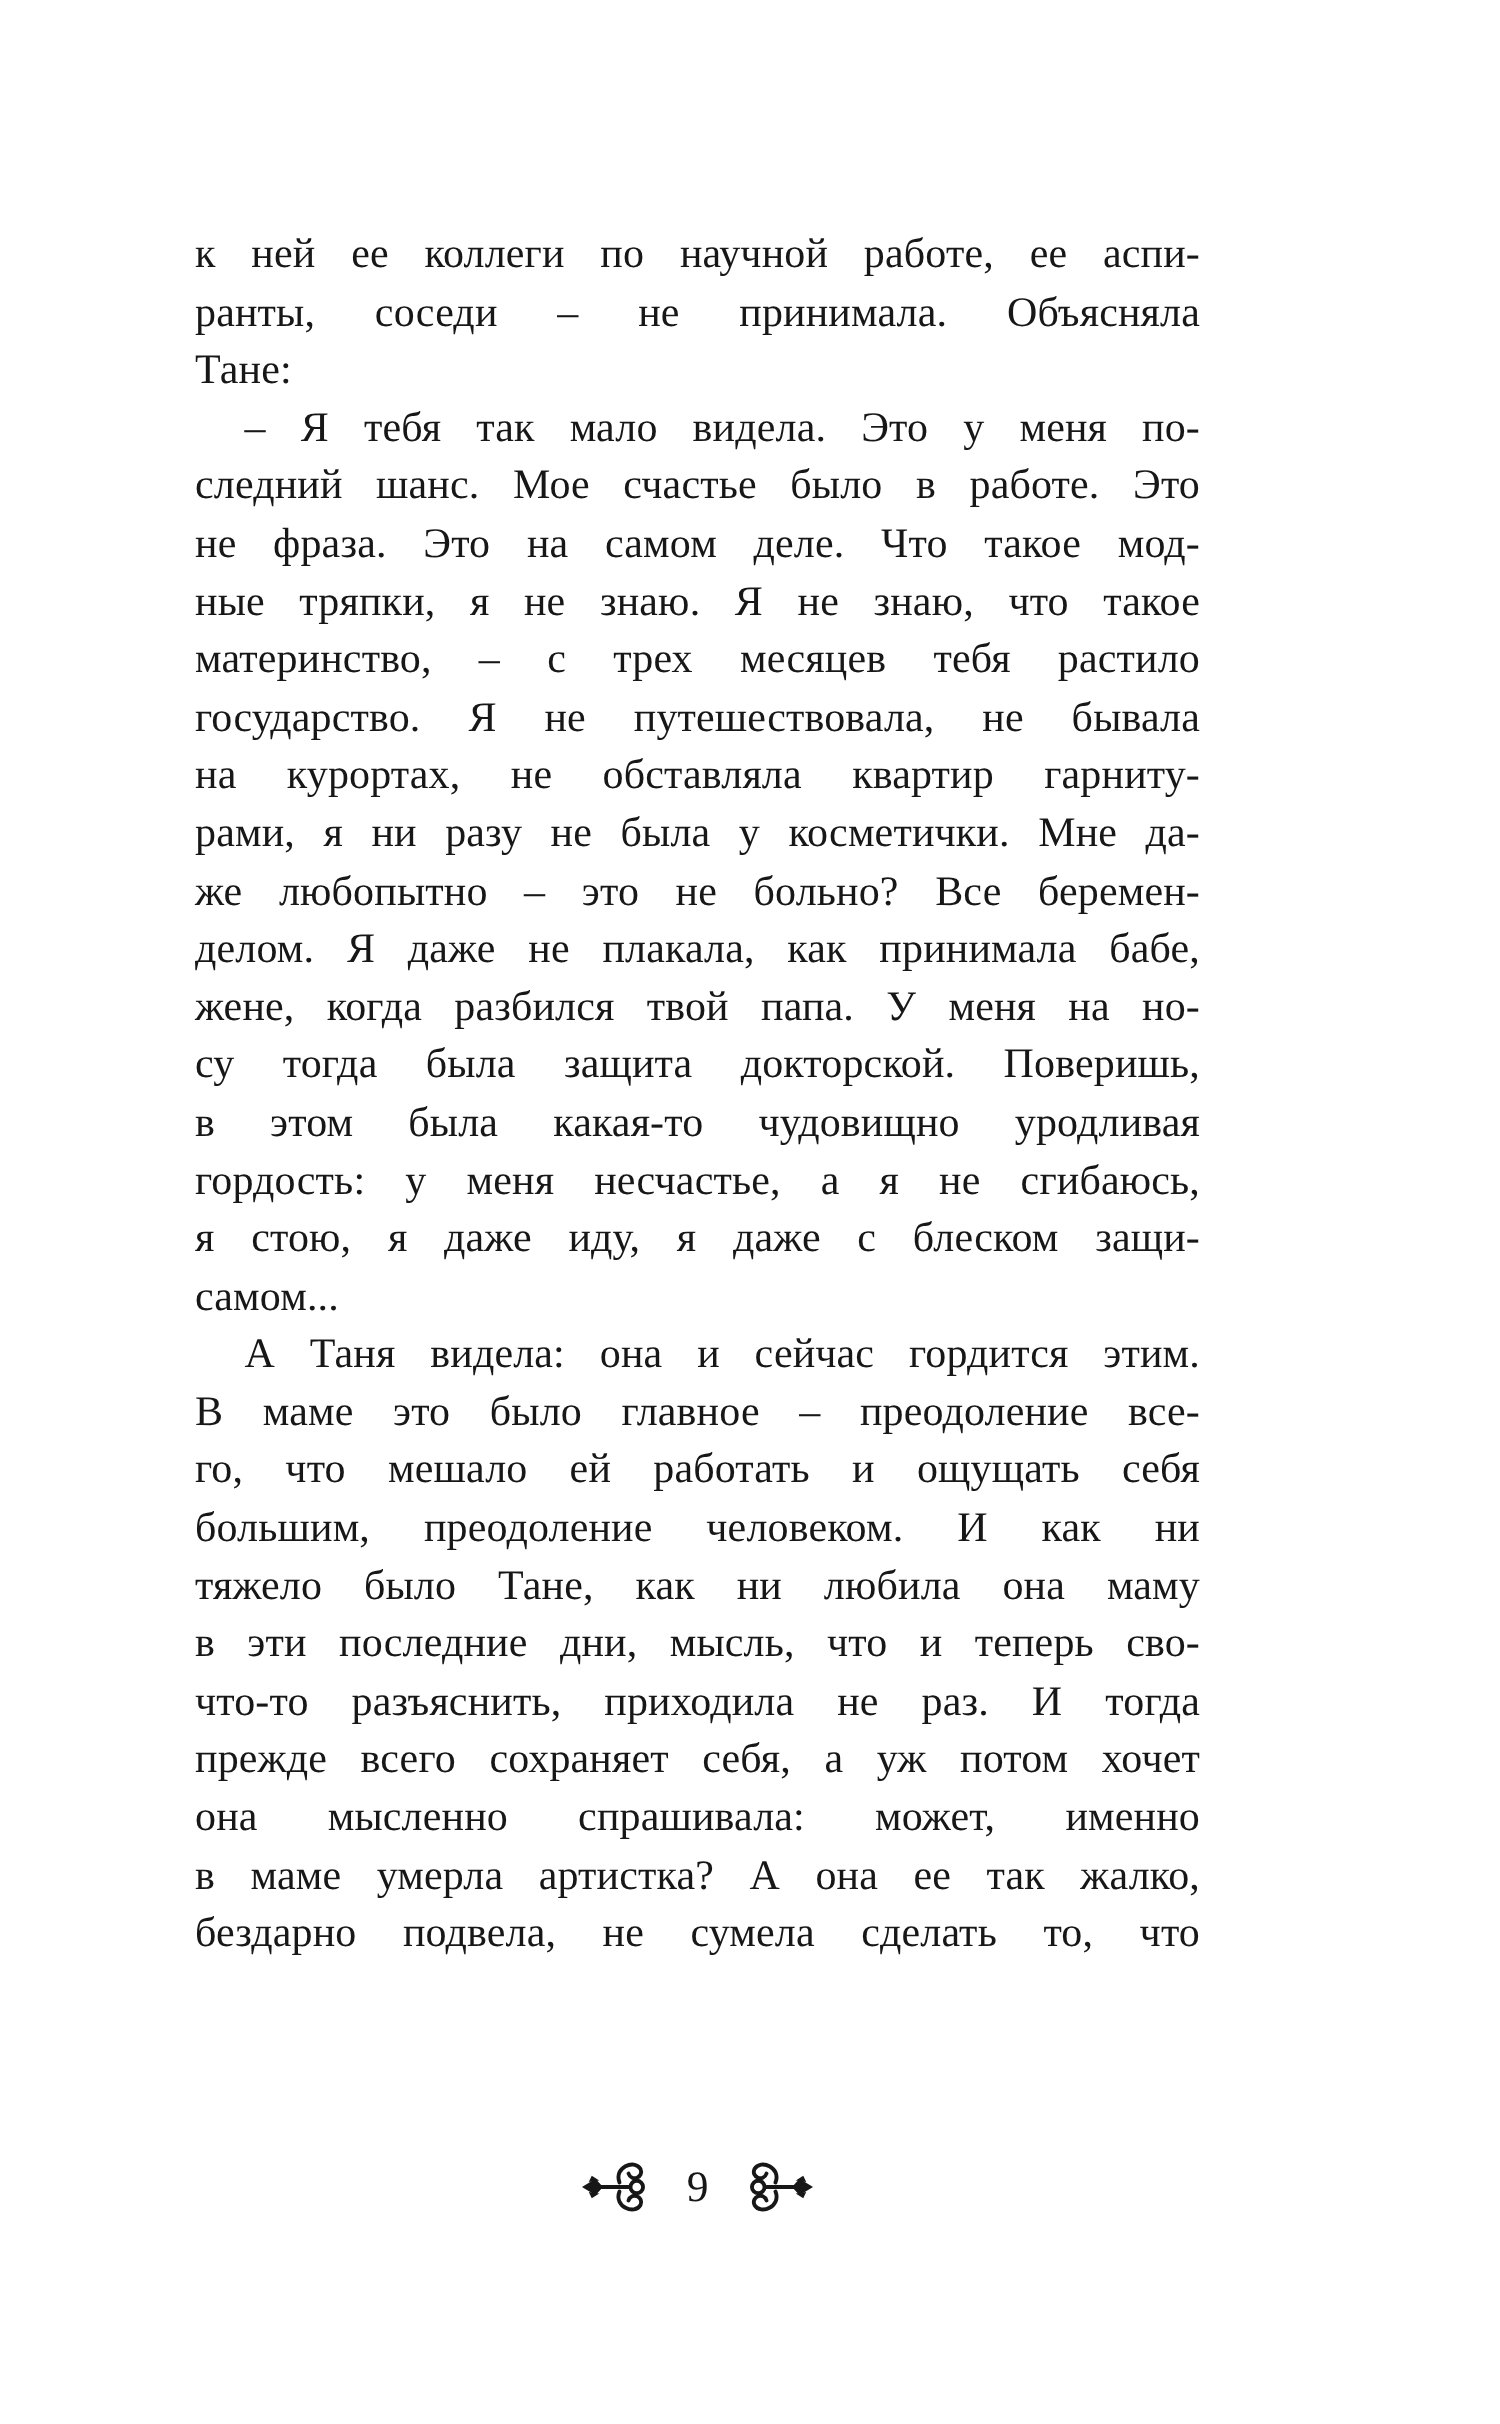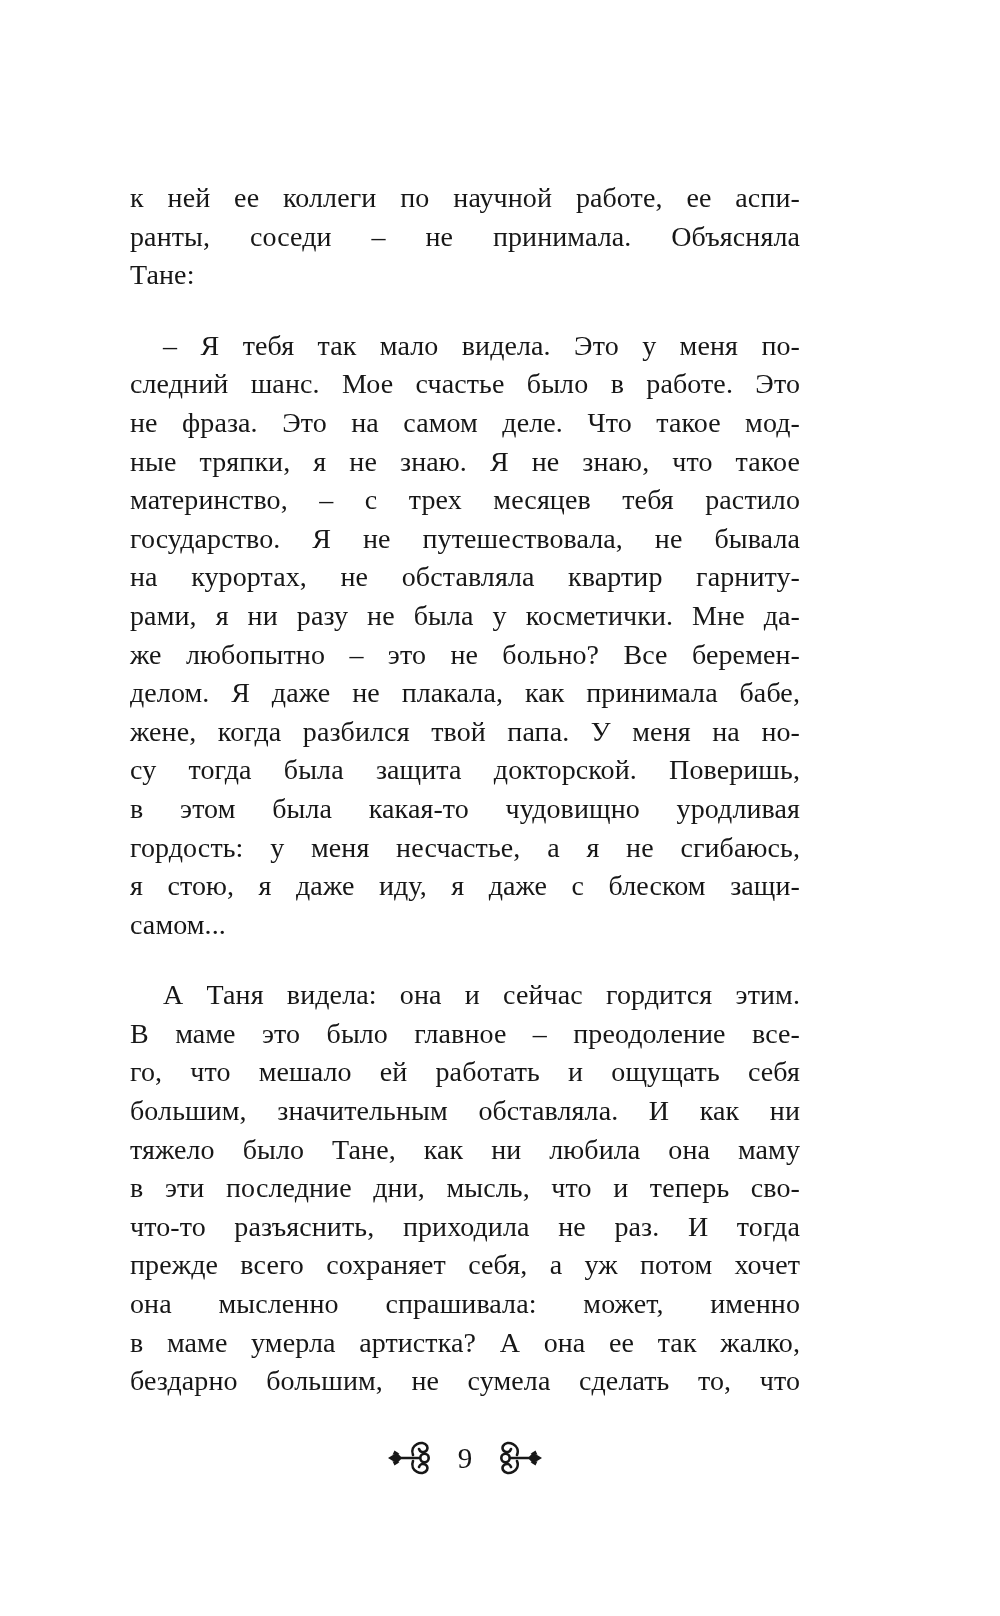--- a/index.html
+++ b/index.html
@@ -12,37 +12,36 @@
     width: 1000px;
     height: 1616px;
     background: #ffffff;
     color: #171717;
     font-family: "Liberation Serif", "DejaVu Serif", serif;
     overflow: hidden;
   }
   .text-column {
     position: absolute;
     left: 130px;
-    top: 179px;
+    top: 151px;
     width: 670px;
     font-size: 28px;
     line-height: 38.6px;
     letter-spacing: 0.1px;
   }
   .line {
     text-align: justify;
     text-align-last: justify;
     min-height: 38.6px;
   }
   .line.para-end {
     text-align-last: left;
   }
   .line.indent {
     text-indent: 33px;
-    margin-top: 32px;
   }
   .footer {
     position: absolute;
     left: 130px;
     top: 1436px;
     width: 670px;
     height: 44px;
     display: flex;
     align-items: center;
     justify-content: center;
@@ -84,28 +83,28 @@
     <div class="line">делом. Я даже не плакала, как принимала бабе,</div>
     <div class="line">жене, когда разбился твой папа. У меня на но-</div>
     <div class="line">су тогда была защита докторской. Поверишь,</div>
     <div class="line">в этом была какая-то чудовищно уродливая</div>
     <div class="line">гордость: у меня несчастье, а я не сгибаюсь,</div>
     <div class="line">я стою, я даже иду, я даже с блеском защи-</div>
     <div class="line para-end">самом...</div>
     <div class="line indent">А Таня видела: она и сейчас гордится этим.</div>
     <div class="line">В маме это было главное – преодоление все-</div>
     <div class="line">го, что мешало ей работать и ощущать себя</div>
-    <div class="line">большим, значительным обставляла. И как ни</div>
+    <div class="line">большим, преодоление человеком. И как ни</div>
     <div class="line">тяжело было Тане, как ни любила она маму</div>
     <div class="line">в эти последние дни, мысль, что и теперь сво-</div>
     <div class="line">что-то разъяснить, приходила не раз. И тогда</div>
     <div class="line">прежде всего сохраняет себя, а уж потом хочет</div>
     <div class="line">она мысленно спрашивала: может, именно</div>
     <div class="line">в маме умерла артистка? А она ее так жалко,</div>
-    <div class="line">бездарно большим, не сумела сделать то, что</div>
+    <div class="line">бездарно подвела, не сумела сделать то, что</div>
   </div>
 
   <div class="footer">
     <svg class="ornament" viewBox="0 0 52 40" aria-hidden="true">
       <g fill="none" stroke="#171717" stroke-width="2.6" stroke-linecap="round">
         <path d="M6 20 H33"></path>
         <circle cx="38.5" cy="20" r="4.2"></circle>
         <path d="M27 17 C 23 7 37 1 41 8 C 43.5 13.5 35 17 33 11"></path>
         <path d="M27 23 C 23 33 37 39 41 32 C 43.5 26.5 35 23 33 29"></path>
       </g>

